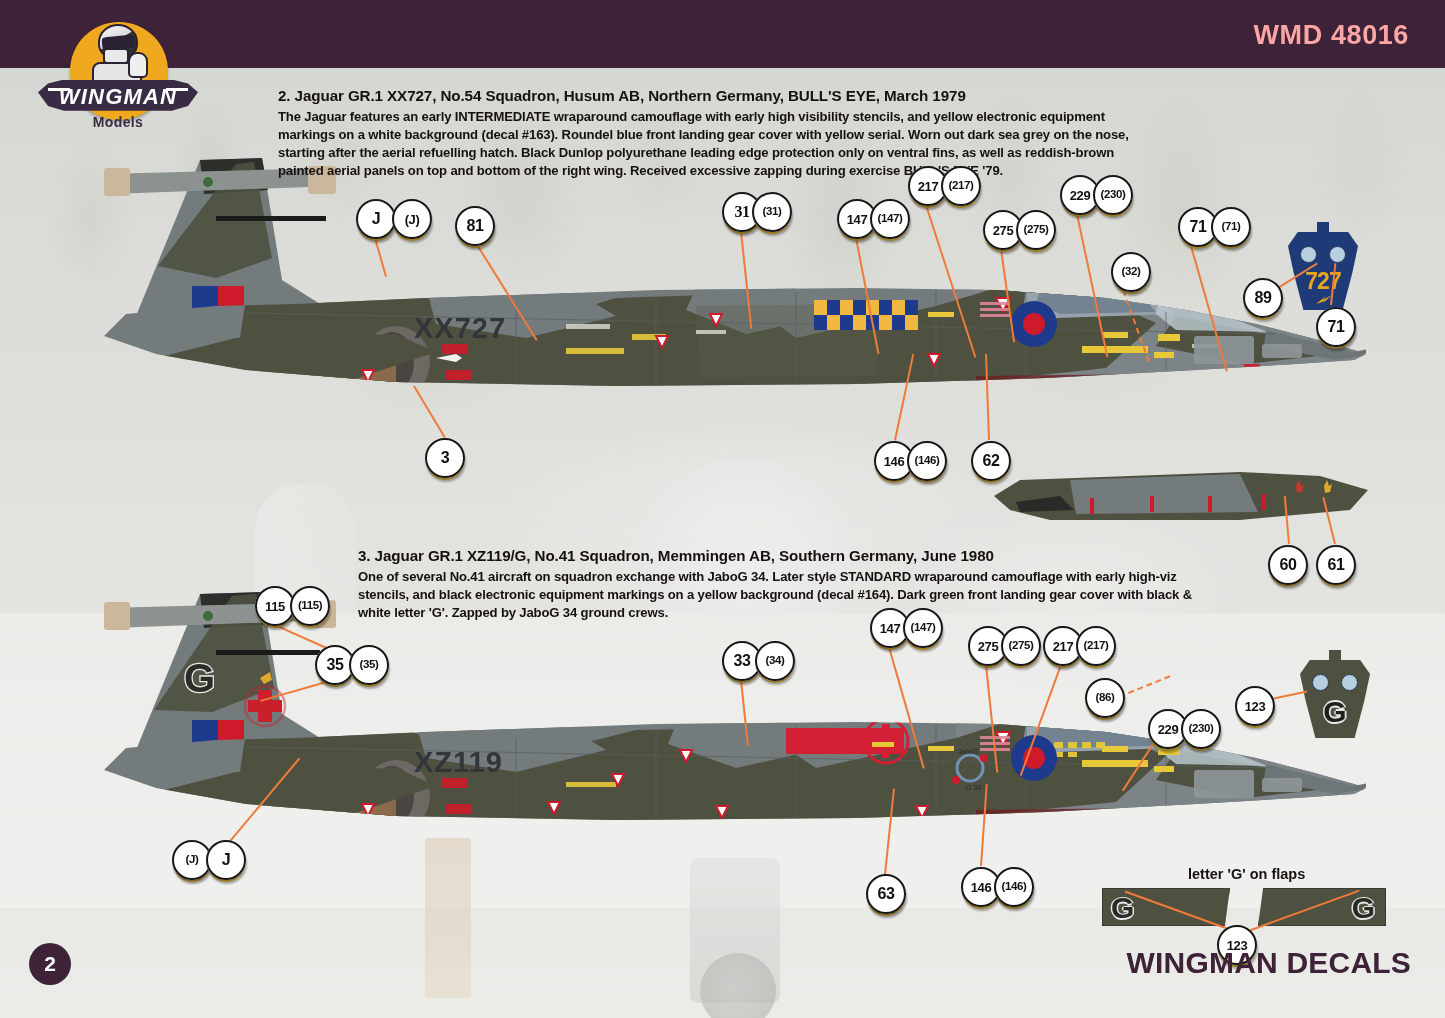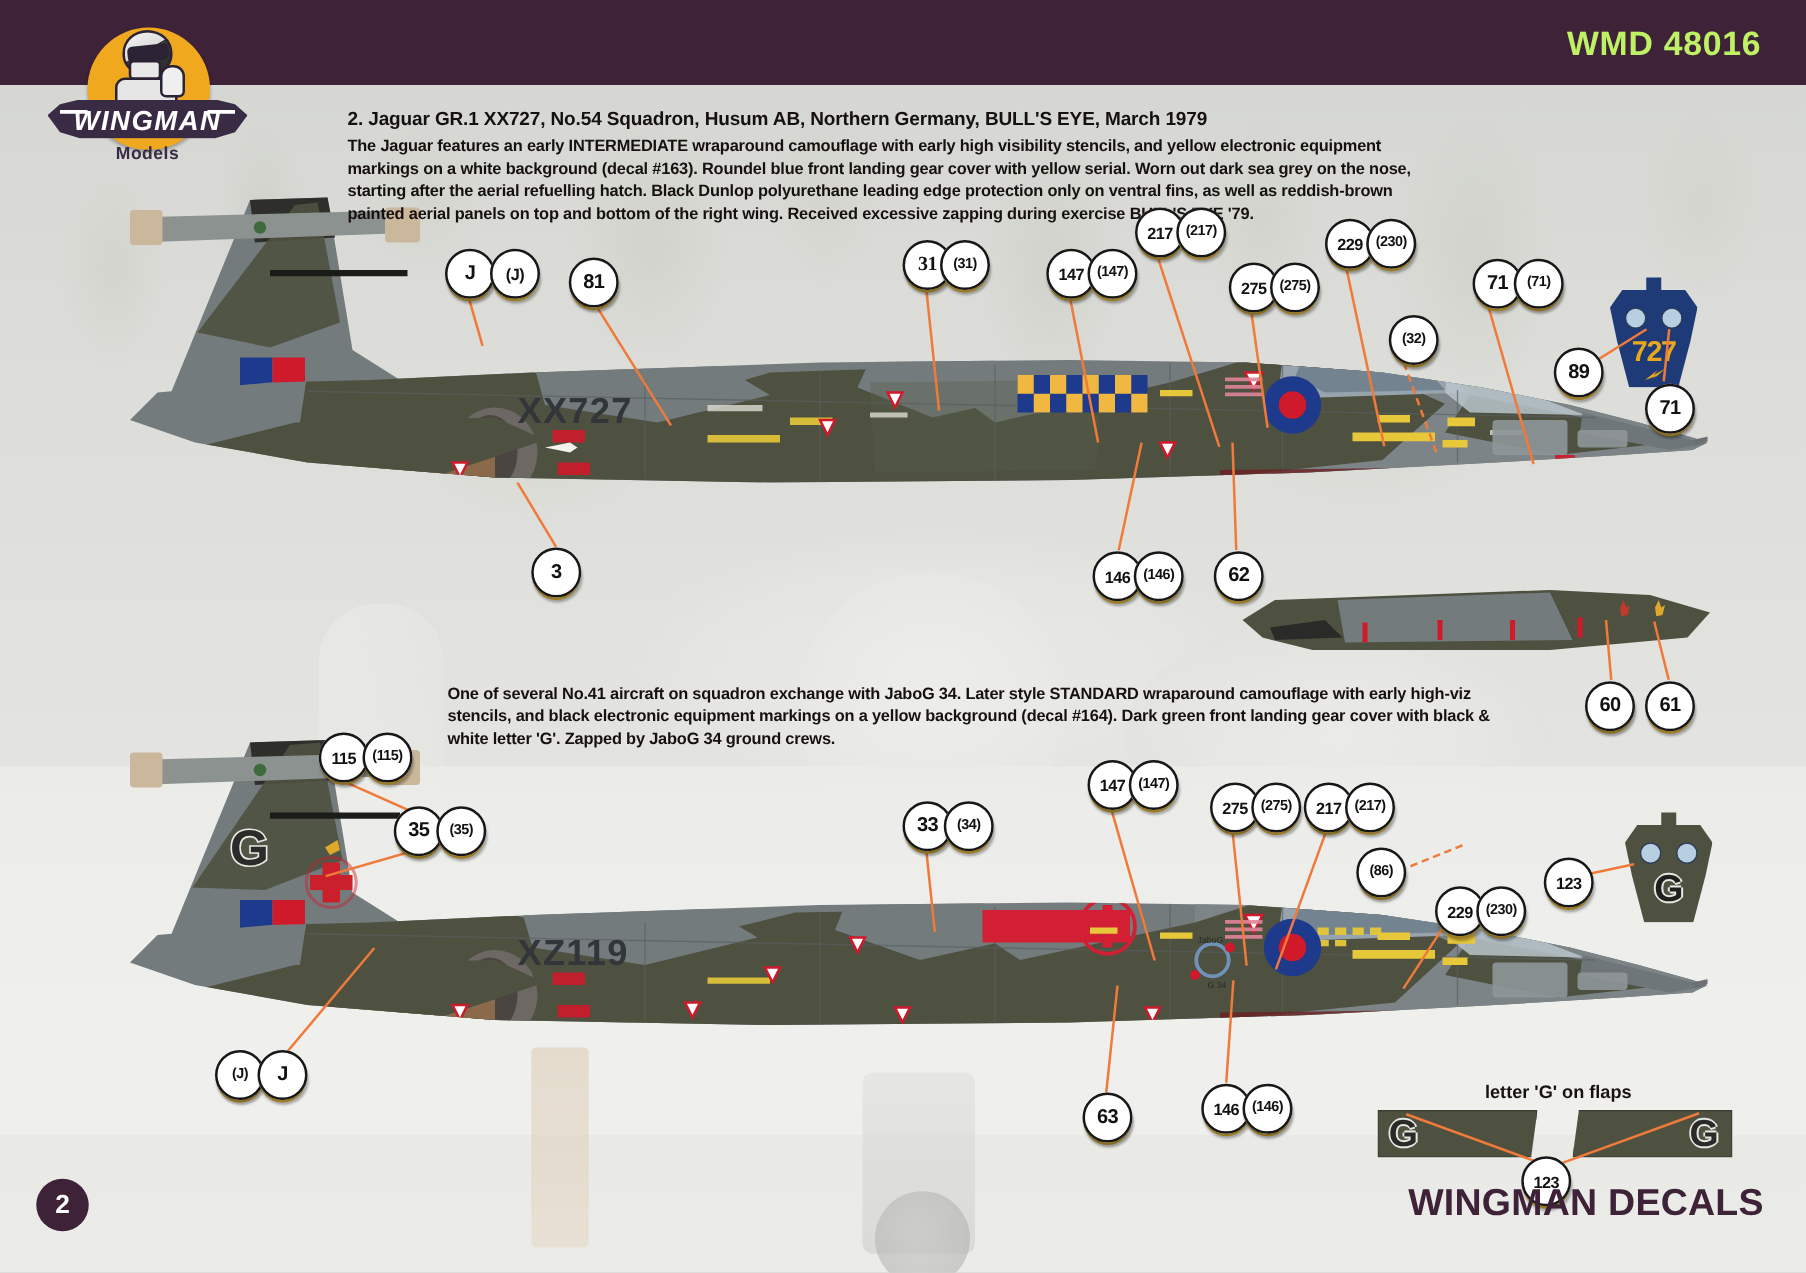--- a/index.html
+++ b/index.html
@@ -46,21 +46,21 @@
   .bg-photo .nosegear{position:absolute;left:690px;top:790px;width:90px;height:145px;opacity:.5;
     background:linear-gradient(180deg,#c9c9c7,#9d9d9b);border-radius:8px;}
   .bg-photo .wheel{position:absolute;left:700px;top:885px;width:76px;height:76px;opacity:.55;
     background:radial-gradient(circle at 46% 44%,#8d8d8b 0%,#6e6e6c 55%,#4d4d4c 100%);border-radius:50%;}
   .bg-photo .ladder{position:absolute;left:425px;top:770px;width:46px;height:160px;opacity:.45;
     background:linear-gradient(180deg,#b98f55,#d8b782);border-radius:4px;}
   .bg-photo .veil{position:absolute;inset:0;background:rgba(236,236,234,.55);}
 
   
   .header{position:absolute;left:0;top:0;width:1445px;height:68px;background:#3d2238;z-index:5;}
-  .header .code{position:absolute;right:36px;top:20px;color:#bef264;font-size:27px;font-weight:bold;letter-spacing:.6px;}
+  .header .code{position:absolute;right:36px;top:20px;color:#fca5a5;font-size:27px;font-weight:bold;letter-spacing:.6px;}
 
   
   .logo{position:absolute;left:38px;top:18px;width:160px;height:124px;z-index:9;}
   .logo .disc{position:absolute;left:32px;top:4px;width:98px;height:98px;border-radius:50%;
     background:#f0a81e;box-shadow:0 2px 3px rgba(0,0,0,.3);}
   .logo .pilot{position:absolute;left:46px;top:4px;width:70px;height:80px;}
   .logo .helmet{position:absolute;left:14px;top:2px;width:40px;height:36px;border-radius:50% 50% 44% 44%;
     background:linear-gradient(150deg,#f6f6f6 0%,#dcdcdc 45%,#3a3a3a 46%,#2b2b2b 100%);
     border:2px solid #2b2234;box-sizing:border-box;}
   .logo .visor{position:absolute;left:18px;top:14px;width:33px;height:13px;background:#2b2234;border-radius:4px;transform:rotate(-6deg);}
@@ -298,20 +298,21 @@
         <rect x="1166" y="206" width="40" height="14" rx="3"></rect>
       </g>
     </g>
 
     <text x="318" y="200" font-family="Liberation Sans, sans-serif" font-size="29" font-weight="600" fill="#32363a" letter-spacing="1">XX727</text>
 
     <path d="M1258,214 L1290,207 L1292,209 L1260,218 Z" fill="#6c7072"></path>
   </svg>
 
   <div class="descblock" id="desc3">
+    <div class="title">3. Jaguar GR.1 XZ119/G, No.41 Squadron, Memmingen AB, Southern Germany, June 1980</div>
     <div class="body">One of several No.41 aircraft on squadron exchange with JaboG 34. Later style STANDARD wraparound camouflage with early high-viz stencils, and black electronic equipment markings on a yellow background (decal #164). Dark green front landing gear cover with black &amp; white letter 'G'. Zapped by JaboG 34 ground crews.</div>
   </div>
 
   <svg class="profile" id="profile2" viewBox="0 0 1270 330">
     <defs>
       <clipPath id="hull2">
           <path d="M8,210 L30,188 L120,180 L200,178 L330,172 L560,164 L760,162 L900,164 L1010,172 L1090,184 L1160,198 L1215,212 L1258,224 L1270,228 L1258,234 L1200,238 L1100,244 L950,252 L760,258 L520,260 L300,256 L150,244 L60,228 Z"></path>
         </clipPath>
     </defs>
 

